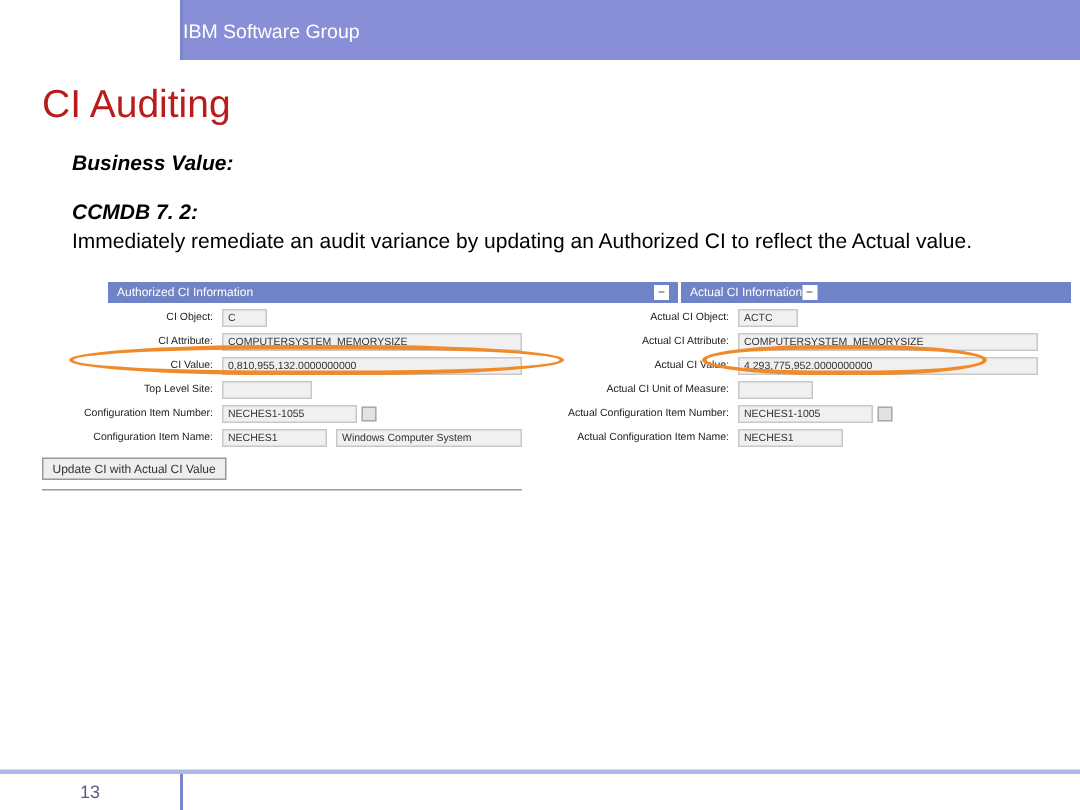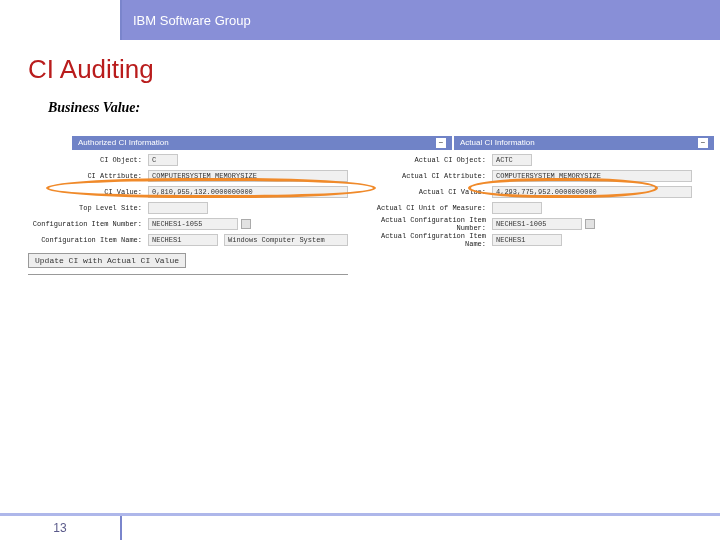--- a/index.html
+++ b/index.html
@@ -1,36 +1,36 @@
 <!DOCTYPE html>
 <html><head>
 <meta charset="utf-8">
 <style>
   * { box-sizing: border-box; margin: 0; padding: 0; }
   body { width: 720px; height: 540px; font-family: Arial, Helvetica, sans-serif; background: #fff; overflow: hidden; position: relative; }
 
   .header { display: flex; height: 40px; }
   .header-left { width: 122px; background: #fff; border-right: 2px solid #7a85cc; }
-  .header-right { flex: 1; background: #888fd7; color: #fff; font-size: 13px; display: flex; align-items: center; padding-left: 11px; }
+  .header-right { flex: 1; background: #888fd7; color: #fff; font-size: 13px; display: flex; align-items: center; padding-left: 0; }
 
   .title { font-size: 26px; color: #b91c1c; padding: 14px 0 14px 28px; font-weight: normal; }
 
-  .body-text { padding: 0 40px 0 48px; font-size: 14px; color: #000; line-height: 1.35; font-family: Liberation Serif, serif; }
+  .body-text { padding: 0 40px 0 48px; font-size: 14px; color: #000; line-height: 1.35; }
   .bv-head { font-style: italic; font-weight: bold; display: inline; }
   .sec { margin-bottom: 14px; }
 
   
   .shot { margin: 18px 28px 0 28px; font-size: 8px; color: #333; }
   .panelhdrs { display: flex; gap: 2px; padding-left: 44px; }
   .panelhdr { background: #7083c7; color: #fff; padding: 2px 6px; flex: 0 0 auto; }
   .ph-left { width: 380px; display:flex; justify-content:space-between; align-items:center;}
-  .ph-right { width: 260px; display:flex; justify-content:space-between; align-items:center;}
+  .ph-right { width: 260px; display:flex; justify-content:flex-start; align-items:center;}
   .minus { background:#fff; color:#333; width:10px; height:10px; font-size:8px; line-height:9px; text-align:center; }
 
-  .grid { display:flex; gap:24px; padding-top:3px;font-family:Liberation Mono, monospace;}
+  .grid { display:flex; gap:24px; padding-top:3px;}
   .col { flex:1; }
   .row { display:flex; align-items:center; height:14px; margin-bottom:2px; }
   .lbl { width:120px; text-align:right; padding-right:6px; font-size:7px; color:#222;}
   .fld { flex:1; background:#f0f0f0; border:1px solid #c8c8c8; height:12px; font-size:7px; padding:0 3px; line-height:11px; overflow:hidden; white-space:nowrap;}
   .icon-sq { width:10px; height:10px; background:#e2e2e2; border:1px solid #aaa; margin-left:3px;}
 
   .ring { position:absolute; border:3px solid #f08a2a; border-radius:50%/60%; pointer-events:none; }
   .ring1 { width:330px; height:20px; }
   .ring2 { width:190px; height:20px; }
   .ringwrap { position:relative; }
@@ -50,20 +50,24 @@
 <div class="header">
   <div class="header-left"></div>
   <div class="header-right">IBM Software Group</div>
 </div>
 
 <h1 class="title">CI Auditing</h1>
 
 <div class="body-text">
   <div class="sec">
     <span class="bv-head">Business Value:</span><br>
+  </div>
+  <div class="sec">
+    <span class="bv-head">CCMDB 7. 2:</span><br>
+    <span><span>Immediately remediate an audit variance by updating an Authorized CI to reflect the Actual value.</span></span>
   </div>
 </div>
 
 <div class="shot ringwrap">
   <div class="panelhdrs">
     <div class="panelhdr ph-left">
       <span>Authorized CI Information</span>
       <span class="minus">−</span>
     </div>
     <div class="panelhdr ph-right">

